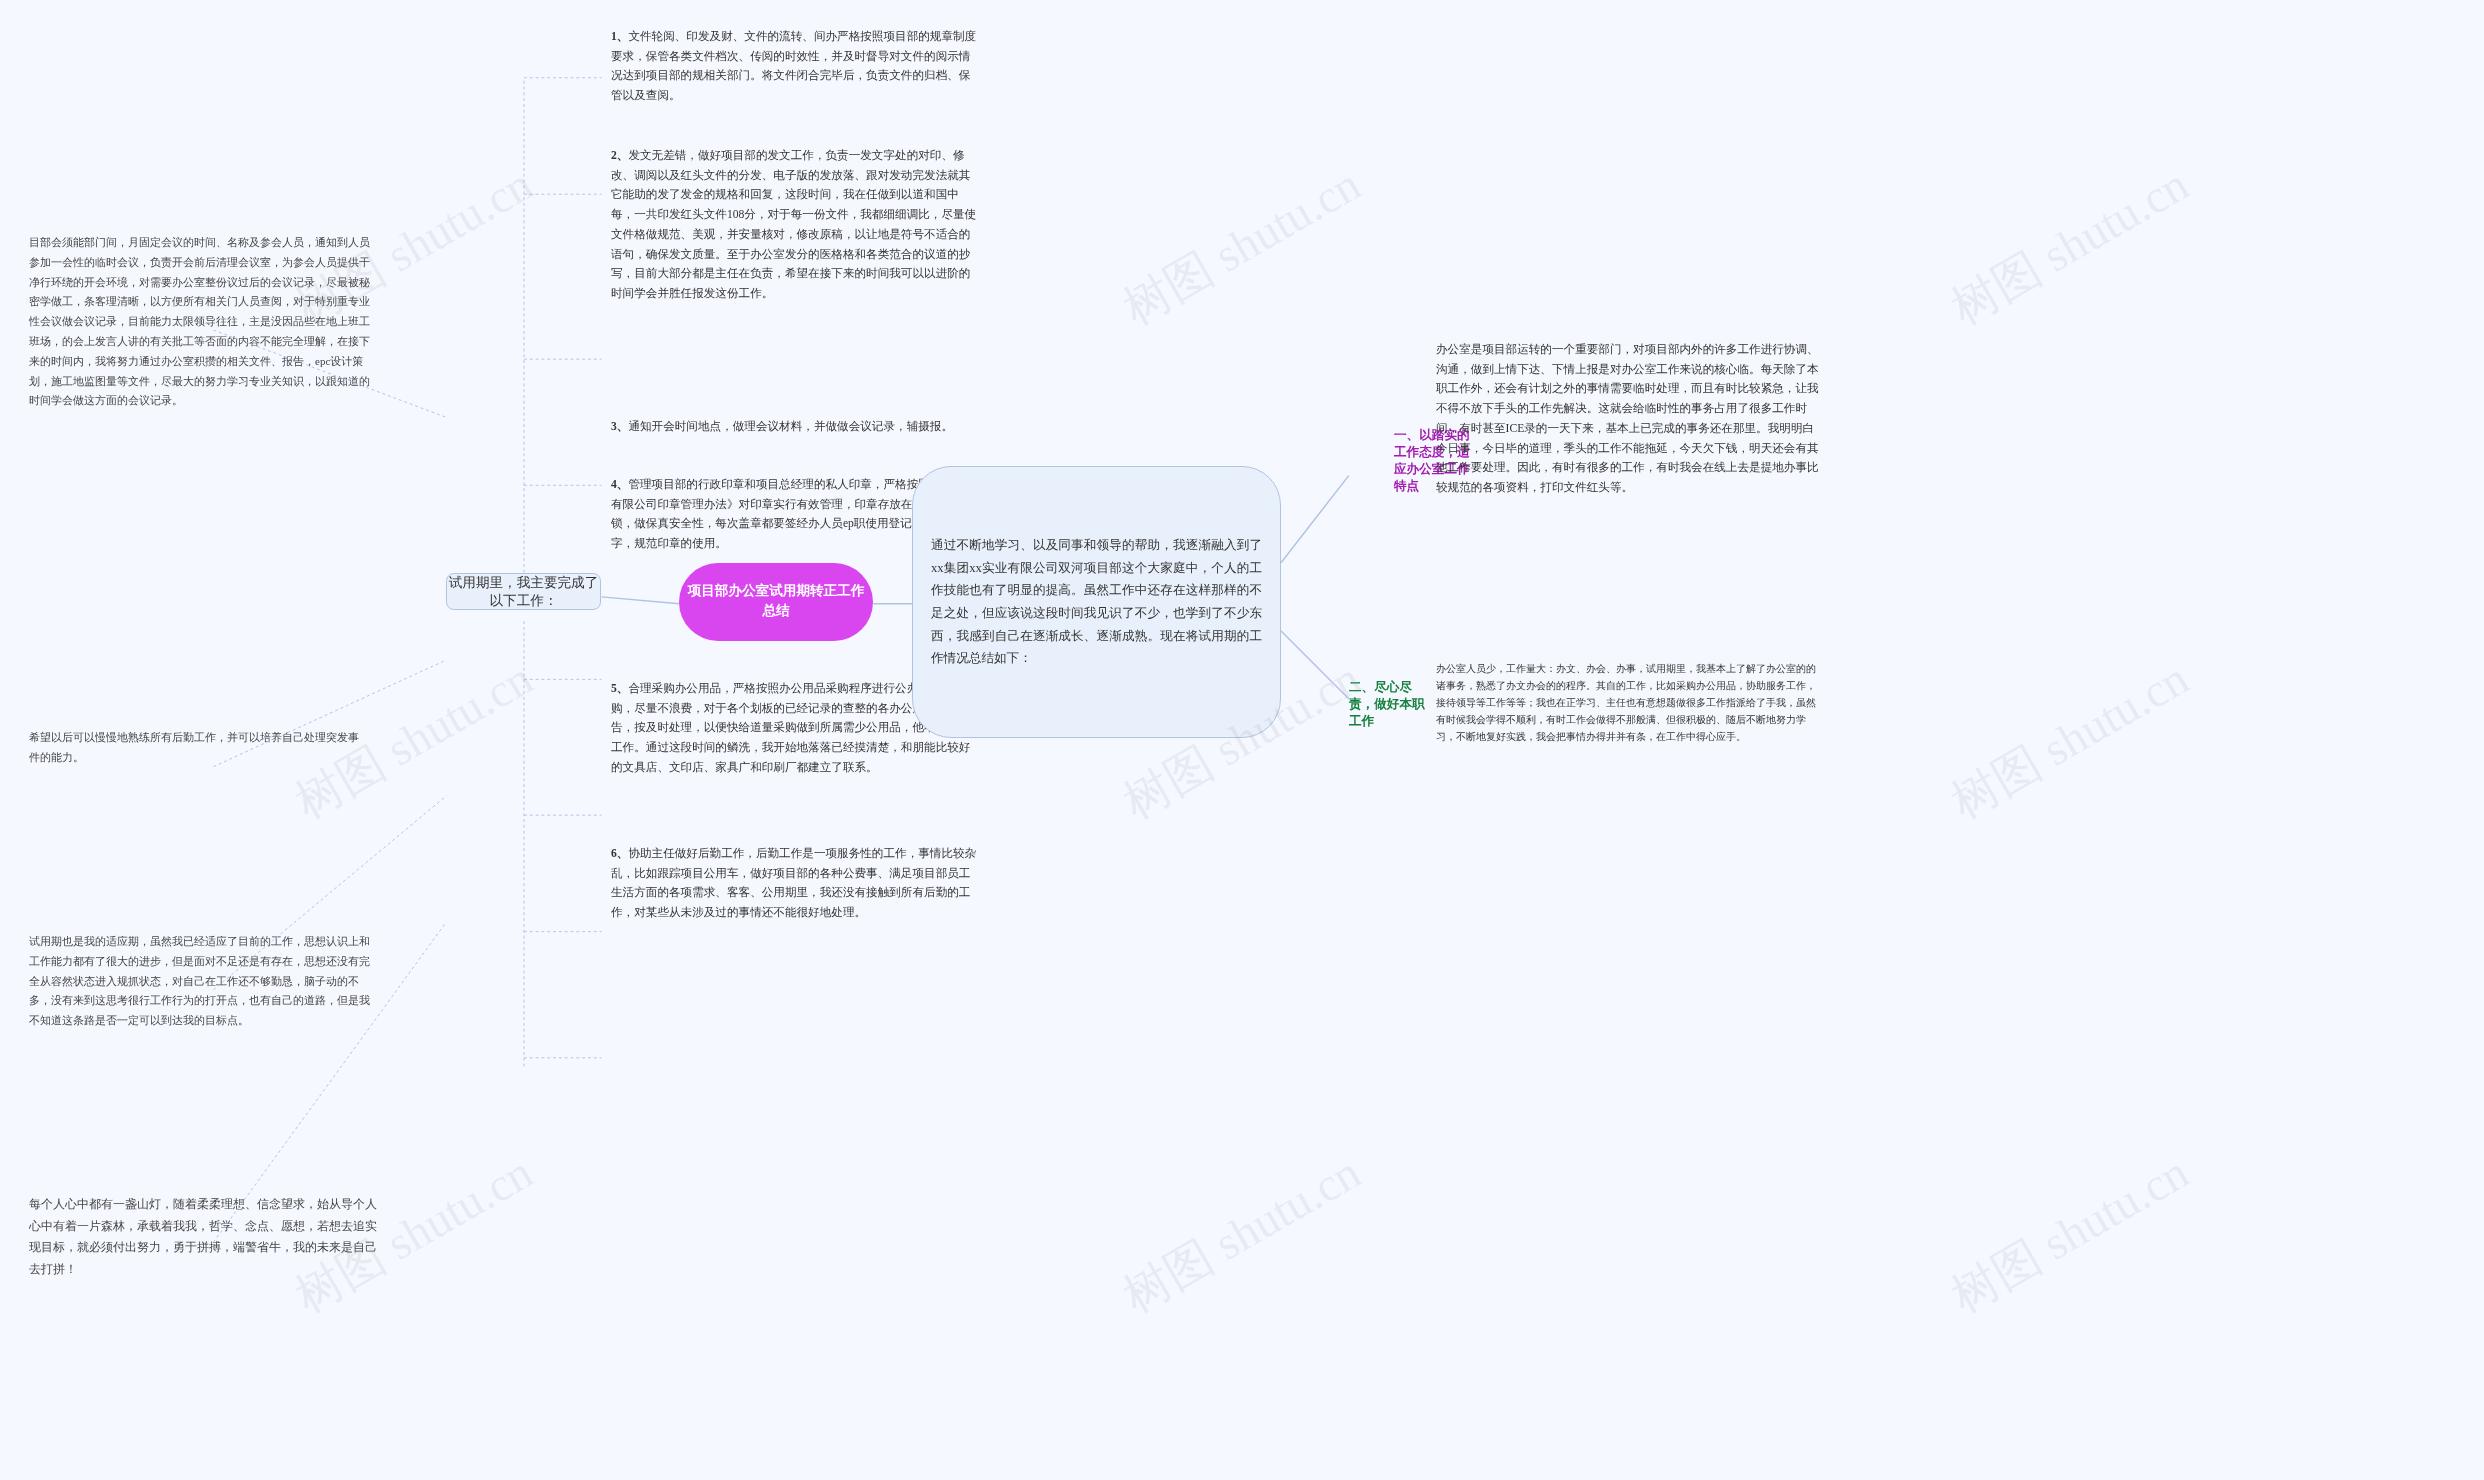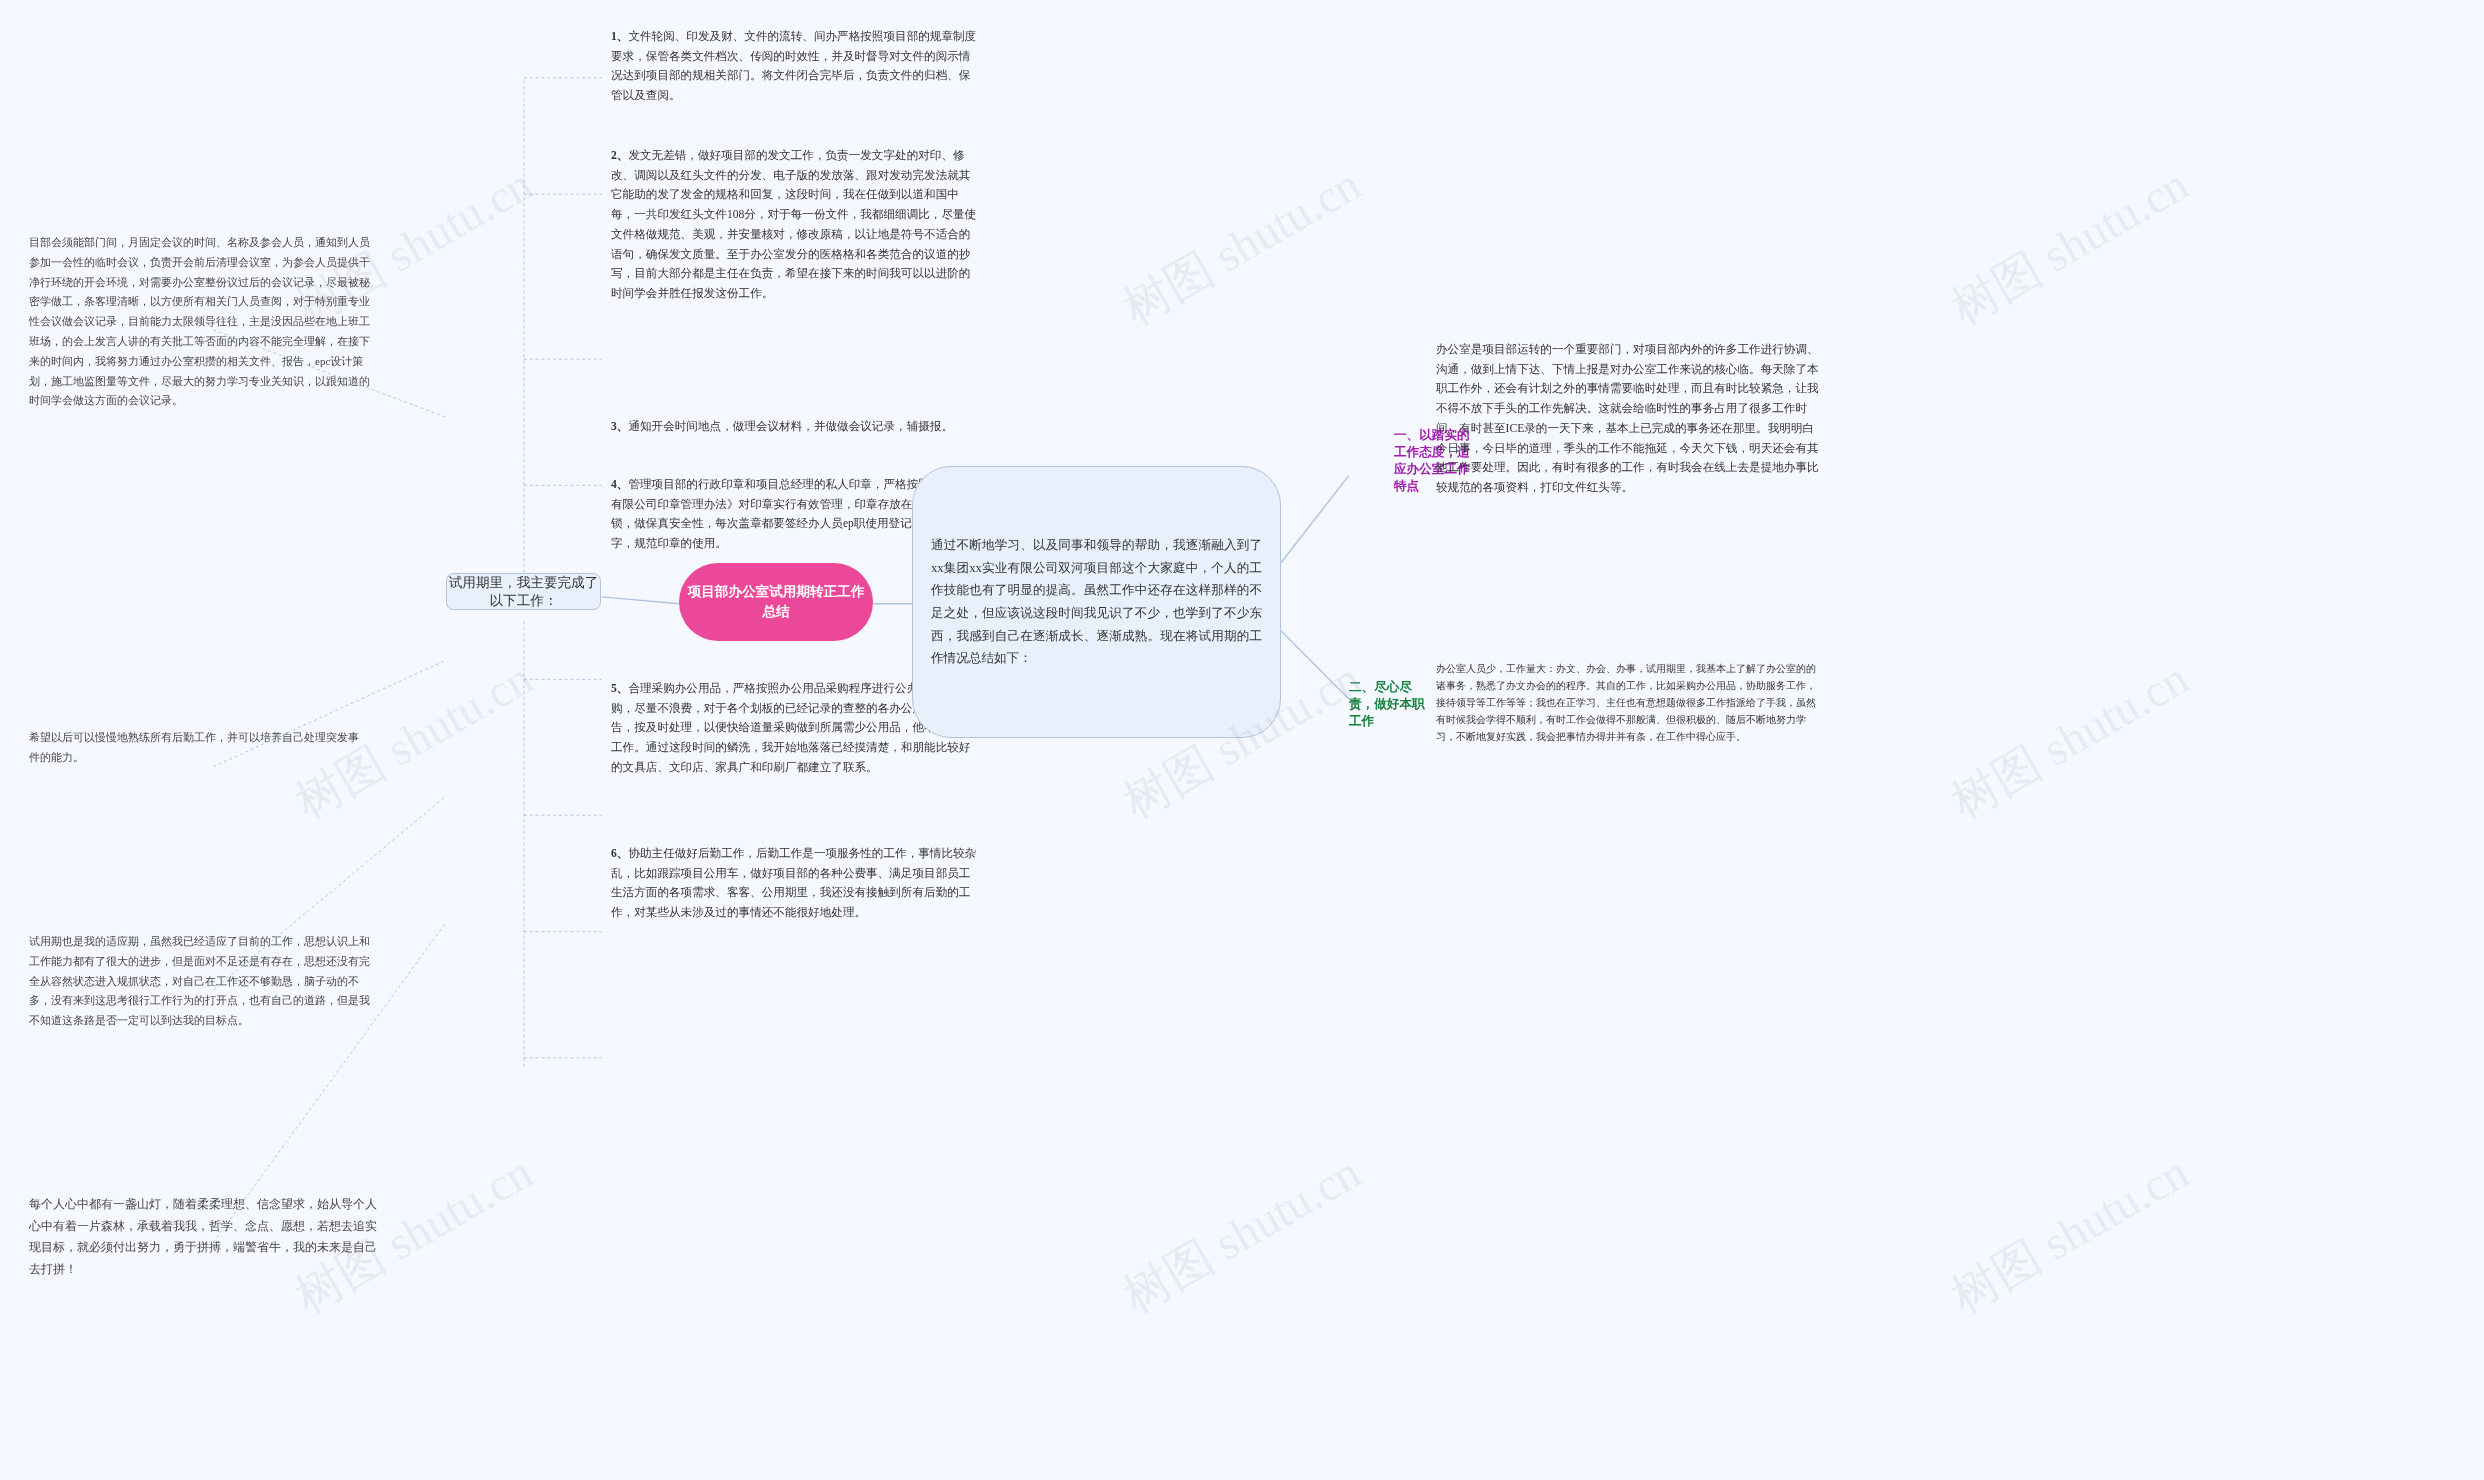--- a/index.html
+++ b/index.html
@@ -44,31 +44,32 @@
       height: 1481px;
     }
 
     
     .center-node {
       position: absolute;
       left: 679px;
       top: 563px;
       width: 194px;
       height: 78px;
-      background: #ec4899;
+      background: #d946ef;
       border-radius: 39px;
       display: flex;
       align-items: center;
       justify-content: flex-start;
       color: white;
       font-size: 17.5px;
       font-weight: bold;
       text-align: center;
       z-index: 10;
       line-height: 1.4;
+      font-family: Liberation Mono, monospace;
     }
 
     
     .trial-node {
       position: absolute;
       left: 446px;
       top: 573px;
       width: 155px;
       height: 37px;
       background: #e8f0fb;

